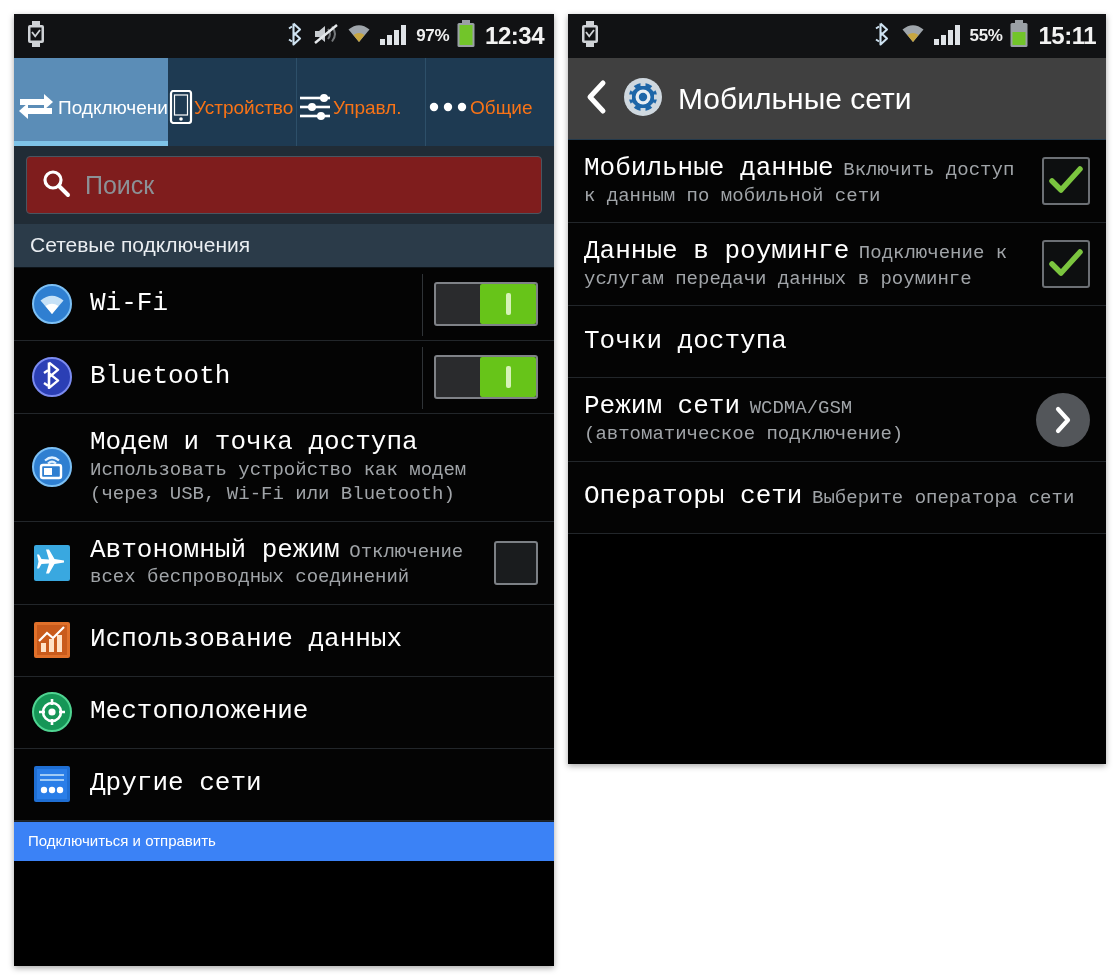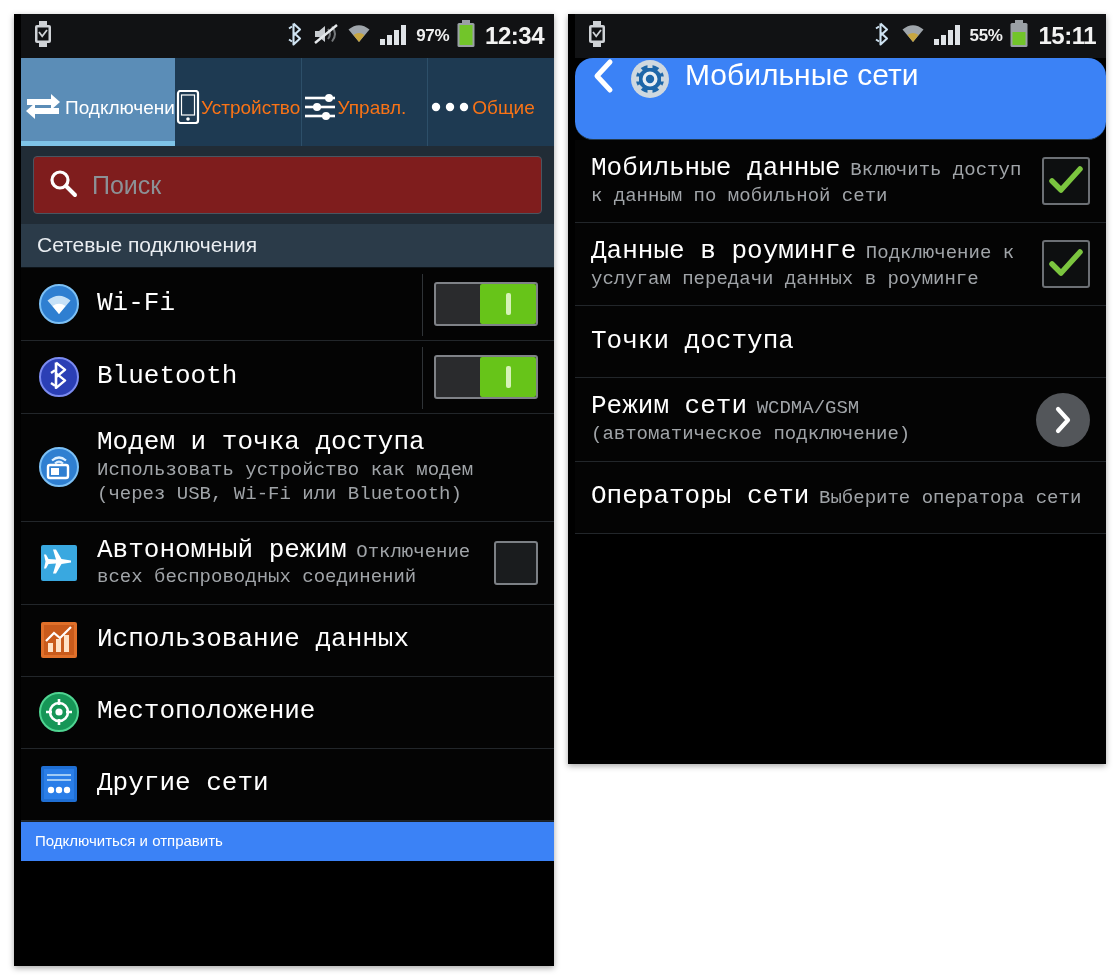--- a/index.html
+++ b/index.html
@@ -121,29 +121,28 @@
   
   .footer-strip {
     background: #3b82f6; color: #ffffff;
     font-size: 15px; padding: 10px 14px 12px 14px;
     border-top: 1px solid #1a2128;
   }
   .footer-fill { background: #000; flex: 1 1 auto; }
 
   
   .app-hdr {
-    height: 82px; background: #3b82f6;
-    display: flex; align-items: flex-start; gap: 14px;
+    height: 82px; background: #404040;
+    display: flex; align-items: center; gap: 14px;
     padding: 0 16px;
     border-bottom: 1px solid #243a4c;
-    border-radius: 18px;
   }
   .app-hdr .title { color: #ffffff; font-size: 30px; }
 
-  .col { display: flex; flex-direction: column; height: 100%; margin-left: 7px; }
+  .col { display: flex; flex-direction: column; height: 100%; }
   .scroll-area { flex: 1 1 auto; overflow: hidden; background: #000; }
 
   .arrow-btn {
     width: 54px; height: 54px; border-radius: 50%;
     background: #53565a; display: flex; align-items: center; justify-content: center;
   }
 </style>
 </head>
 <body>
 

